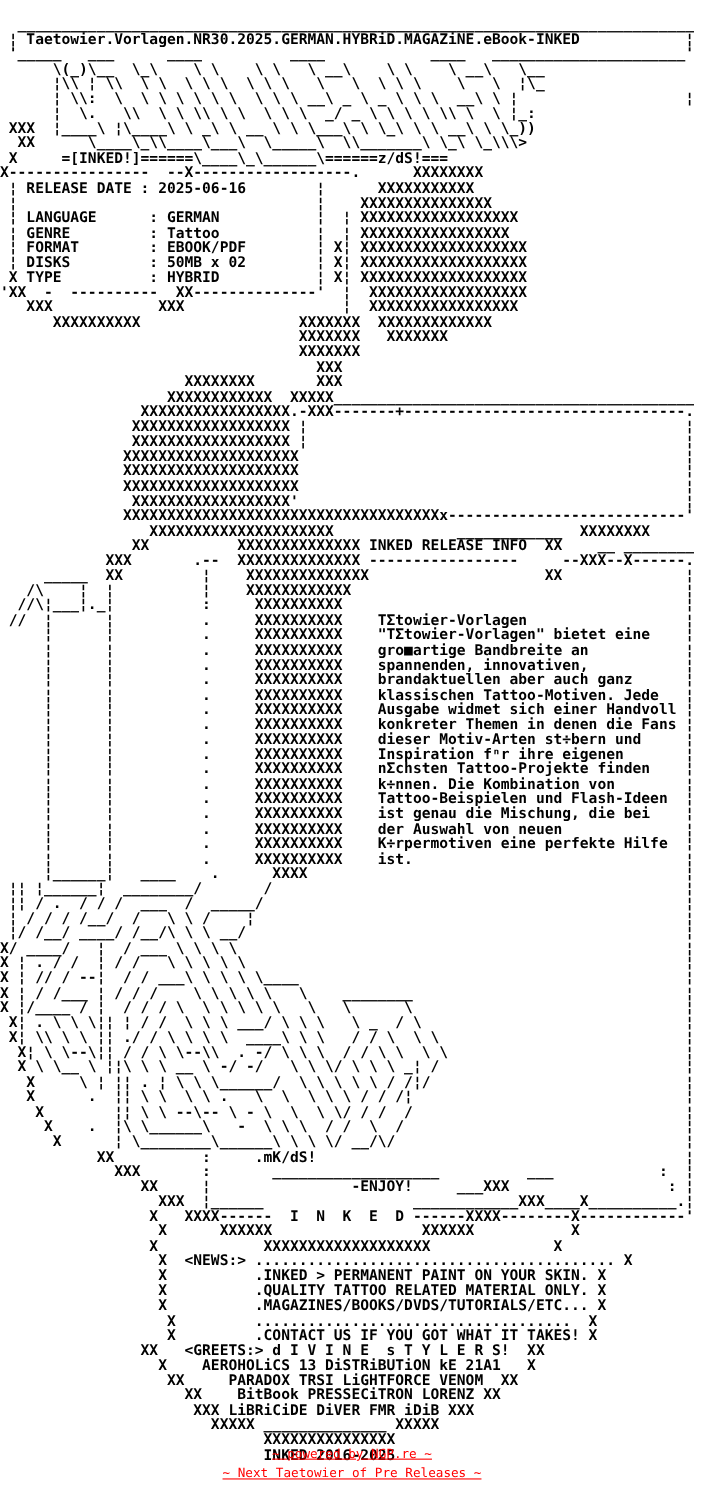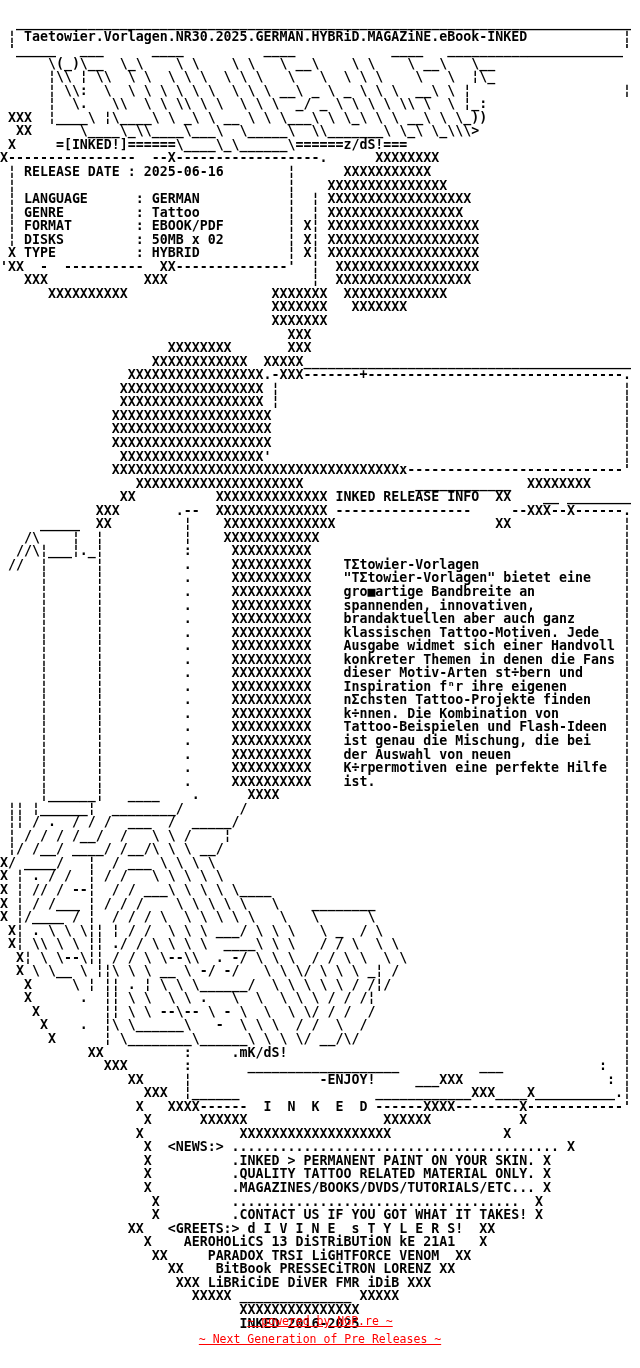--- a/index.html
+++ b/index.html
@@ -127,14 +127,14 @@
                   X    AEROHOLiCS 13 DiSTRiBUTiON kE 21A1   X
                    XX     PARADOX TRSI LiGHTFORCE VENOM  XX
                      XX    BitBook PRESSECiTRON LORENZ XX
                       XXX LiBRiCiDE DiVER FMR iDiB XXX
                         XXXXX ______________ XXXXX
                               XXXXXXXXXXXXXXX
                               INKED 2016-2025</pre>
 
   <div class="redline r1">~ powered by NGP.re ~</div>
 
-  <div class="redline r2">~ Next Generation of Pre Releases ~</div>
+  <div class="redline r2">~ Next Taetowier of Pre Releases ~</div>
 </div>
 
 </body></html>

